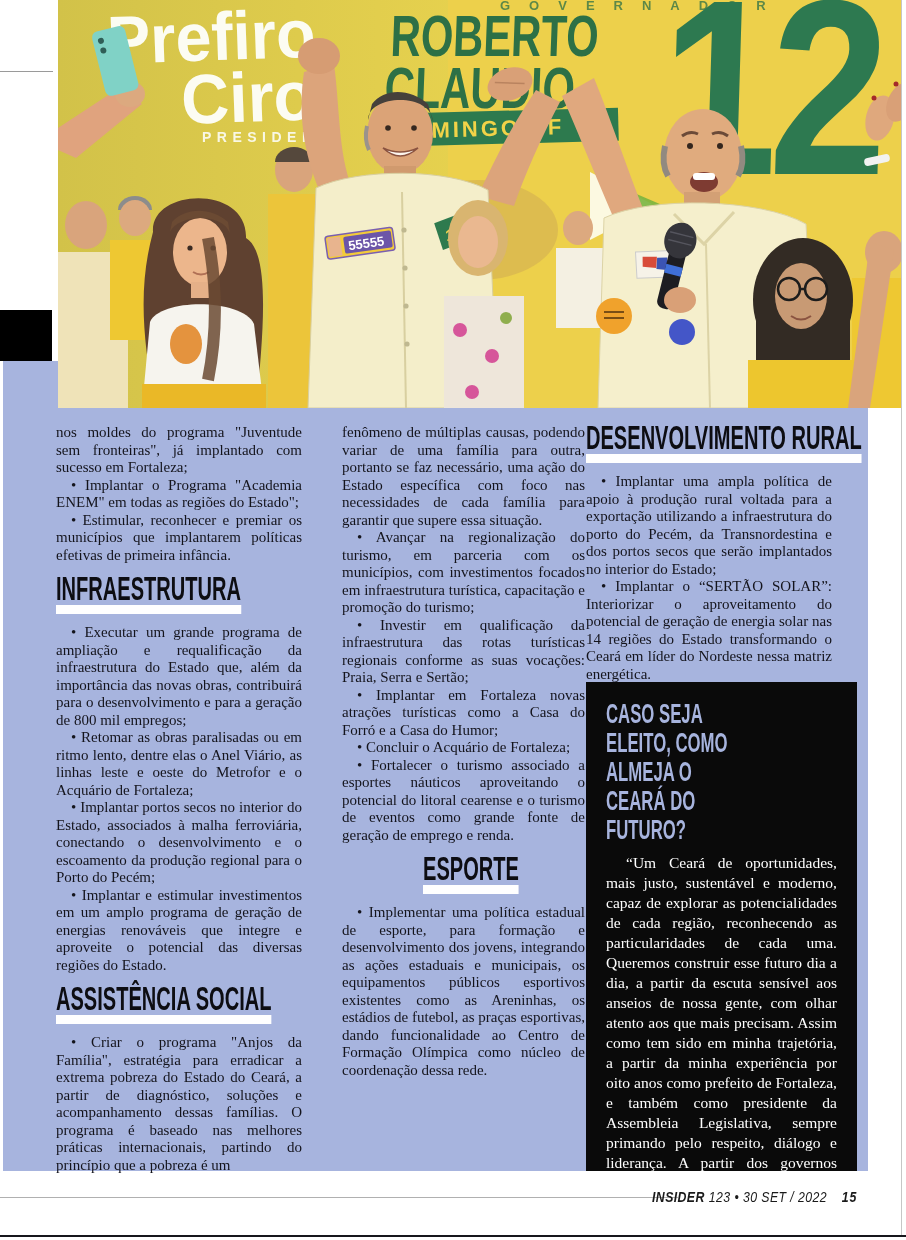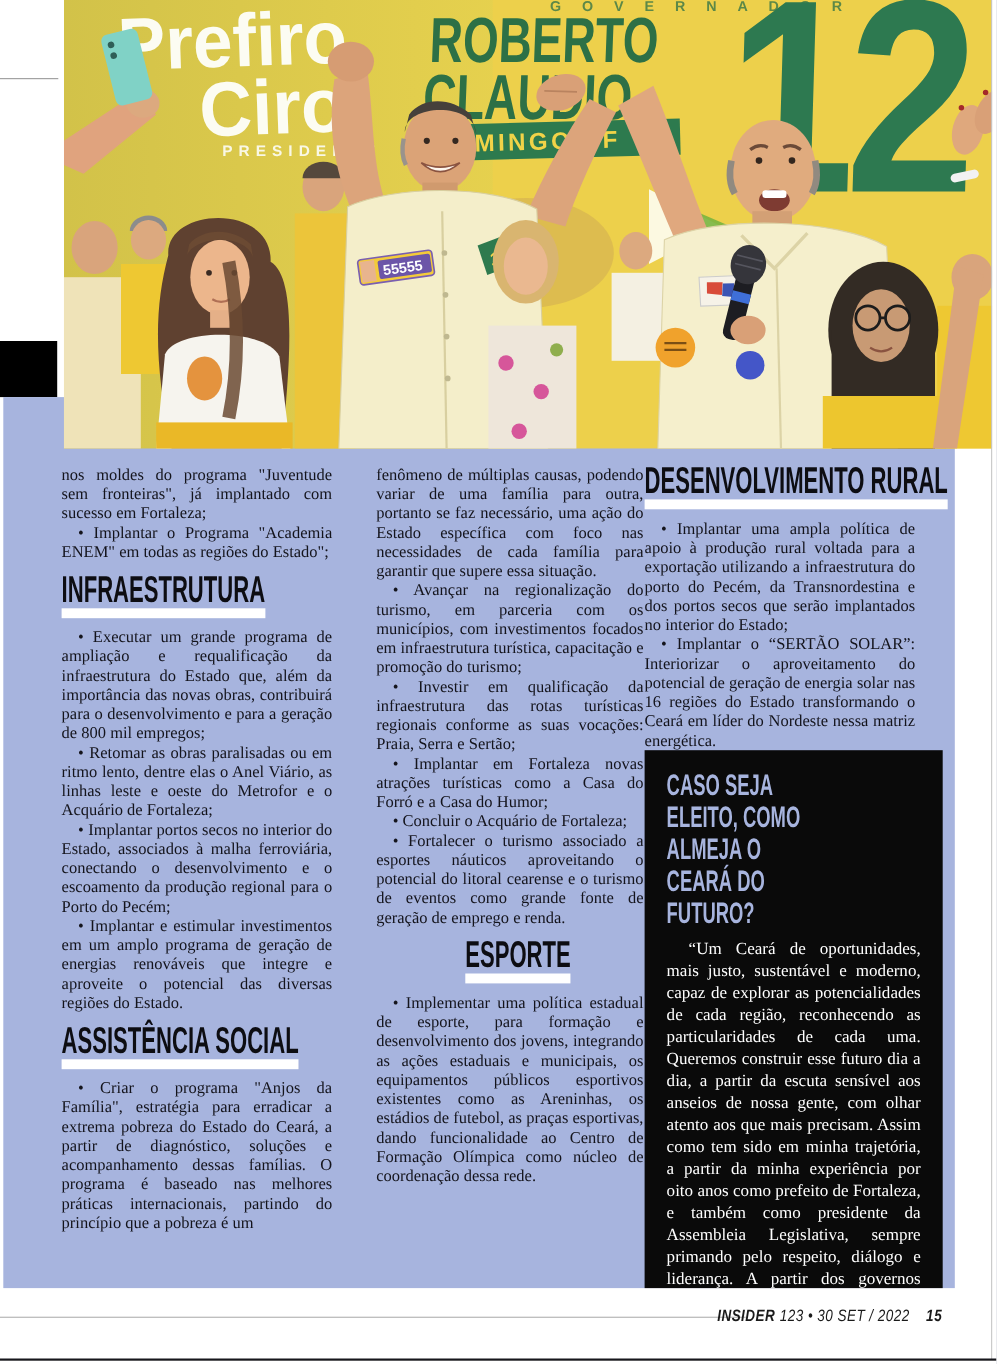--- a/index.html
+++ b/index.html
@@ -257,20 +257,21 @@
         <ellipse cx="843" cy="102" rx="13" ry="21" fill="#d9a077" transform="rotate(26 843 102)"></ellipse>
         <circle cx="816" cy="98" r="2.5" fill="#a42a2a"></circle>
         <circle cx="838" cy="84" r="2.5" fill="#a42a2a"></circle>
       </g>
     </svg>
   </div>
 
   <div class="col col1">
     <p class="cont">nos moldes do programa "Juventude sem fronteiras", já implantado com sucesso em Fortaleza;</p>
     <p>• Implantar o Programa "Academia ENEM" em todas as regiões do Estado";</p>
+    <p>• Estimular, reconhecer e premiar os municípios que implantarem políticas efetivas de primeira infância.</p>
 
     <div class="sec-head">
       <div class="sec-head-inner">
         <div class="sec-title">INFRAESTRUTURA</div>
         <div class="sec-bar"></div>
       </div>
     </div>
     <p>• Executar um grande programa de ampliação e requalificação da infraestrutura do Estado que, além da importância das novas obras, contribuirá para o desenvolvimento e para a geração de 800 mil empregos;</p>
     <p>• Retomar as obras paralisadas ou em ritmo lento, dentre elas o Anel Viário, as linhas leste e oeste do Metrofor e o Acquário de Fortaleza;</p>
     <p>• Implantar portos secos no interior do Estado, associados à malha ferroviária, conectando o desenvolvimento e o escoamento da produção regional para o Porto do Pecém;</p>
@@ -304,21 +305,21 @@
   </div>
 
   <div class="col col3">
     <div class="sec-head" style="margin-top:0;">
       <div class="sec-head-inner">
         <div class="sec-title">DESENVOLVIMENTO RURAL</div>
         <div class="sec-bar"></div>
       </div>
     </div>
     <p>• Implantar uma ampla política de apoio à produção rural voltada para a exportação utilizando a infraestrutura do porto do Pecém, da Transnordestina e dos portos secos que serão implantados no interior do Estado;</p>
-    <p>• Implantar o “SERTÃO SOLAR”: Interiorizar o aproveitamento do potencial de geração de energia solar nas 16 regiões do Estado transformando o Ceará em líder do Nordeste nessa matriz energética.</p>
+    <p>• Implantar o “SERTÃO SOLAR”: Interiorizar o aproveitamento do potencial de geração de energia solar nas 14 regiões do Estado transformando o Ceará em líder do Nordeste nessa matriz energética.</p>
   </div>
 
   <div class="qa-box">
     <div class="qa-title-wrap">
       <div class="qa-title-inner">
         <div class="qa-title">CASO SEJA ELEITO, COMO
 ALMEJA O CEARÁ DO FUTURO?</div>
       </div>
     </div>
     <p class="qa-answer"><span>“Um Ceará de oportunidades, mais justo, sustentável e moderno, capaz de explorar as potencialidades de cada região, reconhecendo as particularidades de cada uma. Queremos construir esse futuro dia a dia, a partir da escuta sensível aos anseios de nossa gente, com olhar atento aos que mais precisam. Assim como tem sido em minha trajetória, a partir da minha experiência por oito anos como prefeito de Fortaleza, e também como presidente da Assembleia Legislativa, sempre primando pelo respeito, diálogo e liderança. A partir dos governos anteriores, que nos deram a infraestrutura necessária e garantiram avanços importantes, seguiremos para um novo ciclo de desenvolvimento, garantindo segurança, saúde, educação, e criando oportunidades de emprego e renda para a nossa gente cearense”.</span></p>

